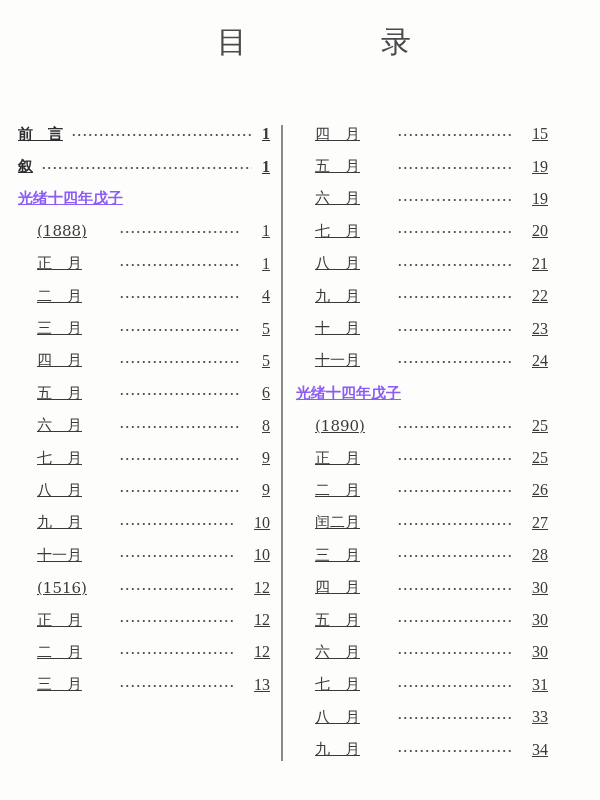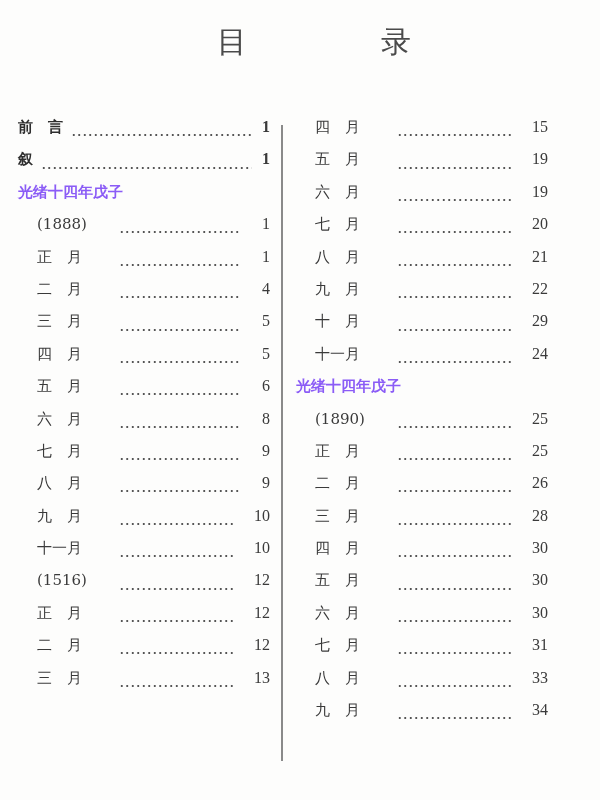--- a/index.html
+++ b/index.html
@@ -45,22 +45,24 @@
       position: absolute;
       left: 281px;
       top: 125px;
       width: 1.5px;
       height: 636px;
       background: #8a8a8a;
     }
     .row {
       height: 32.4px;
       display: flex;
+      align-items: center;
       font-size: 15px;
       position: relative;
+      text-decoration: underline;
     }
     .row.heading {
       font-family: "DejaVu Sans", "Liberation Sans", sans-serif;
       font-weight: bold;
       font-size: 15px;
       color: #8b5cf6;
     }
     .row.top {
       font-family: "DejaVu Sans", "Liberation Sans", sans-serif;
       font-weight: bold;
@@ -220,21 +222,21 @@
       <span class="page">21</span>
     </div>
     <div class="row sub">
       <span class="label month">九　月</span>
       <span class="leader"></span>
       <span class="page">22</span>
     </div>
     <div class="row sub">
       <span class="label month">十　月</span>
       <span class="leader"></span>
-      <span class="page">29</span>
+      <span class="page">23</span>
     </div>
     <div class="row sub">
       <span class="label month">十一月</span>
       <span class="leader"></span>
       <span class="page">24</span>
     </div>
     <div class="row heading">
       <span class="label">光绪十四年戊子</span>
     </div>
     <div class="row sub">
@@ -244,20 +246,25 @@
     </div>
     <div class="row sub">
       <span class="label month">正　月</span>
       <span class="leader"></span>
       <span class="page">25</span>
     </div>
     <div class="row sub">
       <span class="label month">二　月</span>
       <span class="leader"></span>
       <span class="page">26</span>
+    </div>
+    <div class="row sub">
+      <span class="label month">闰二月</span>
+      <span class="leader"></span>
+      <span class="page">27</span>
     </div>
     <div class="row sub">
       <span class="label month">三　月</span>
       <span class="leader"></span>
       <span class="page">28</span>
     </div>
     <div class="row sub">
       <span class="label month">四　月</span>
       <span class="leader"></span>
       <span class="page">30</span>

